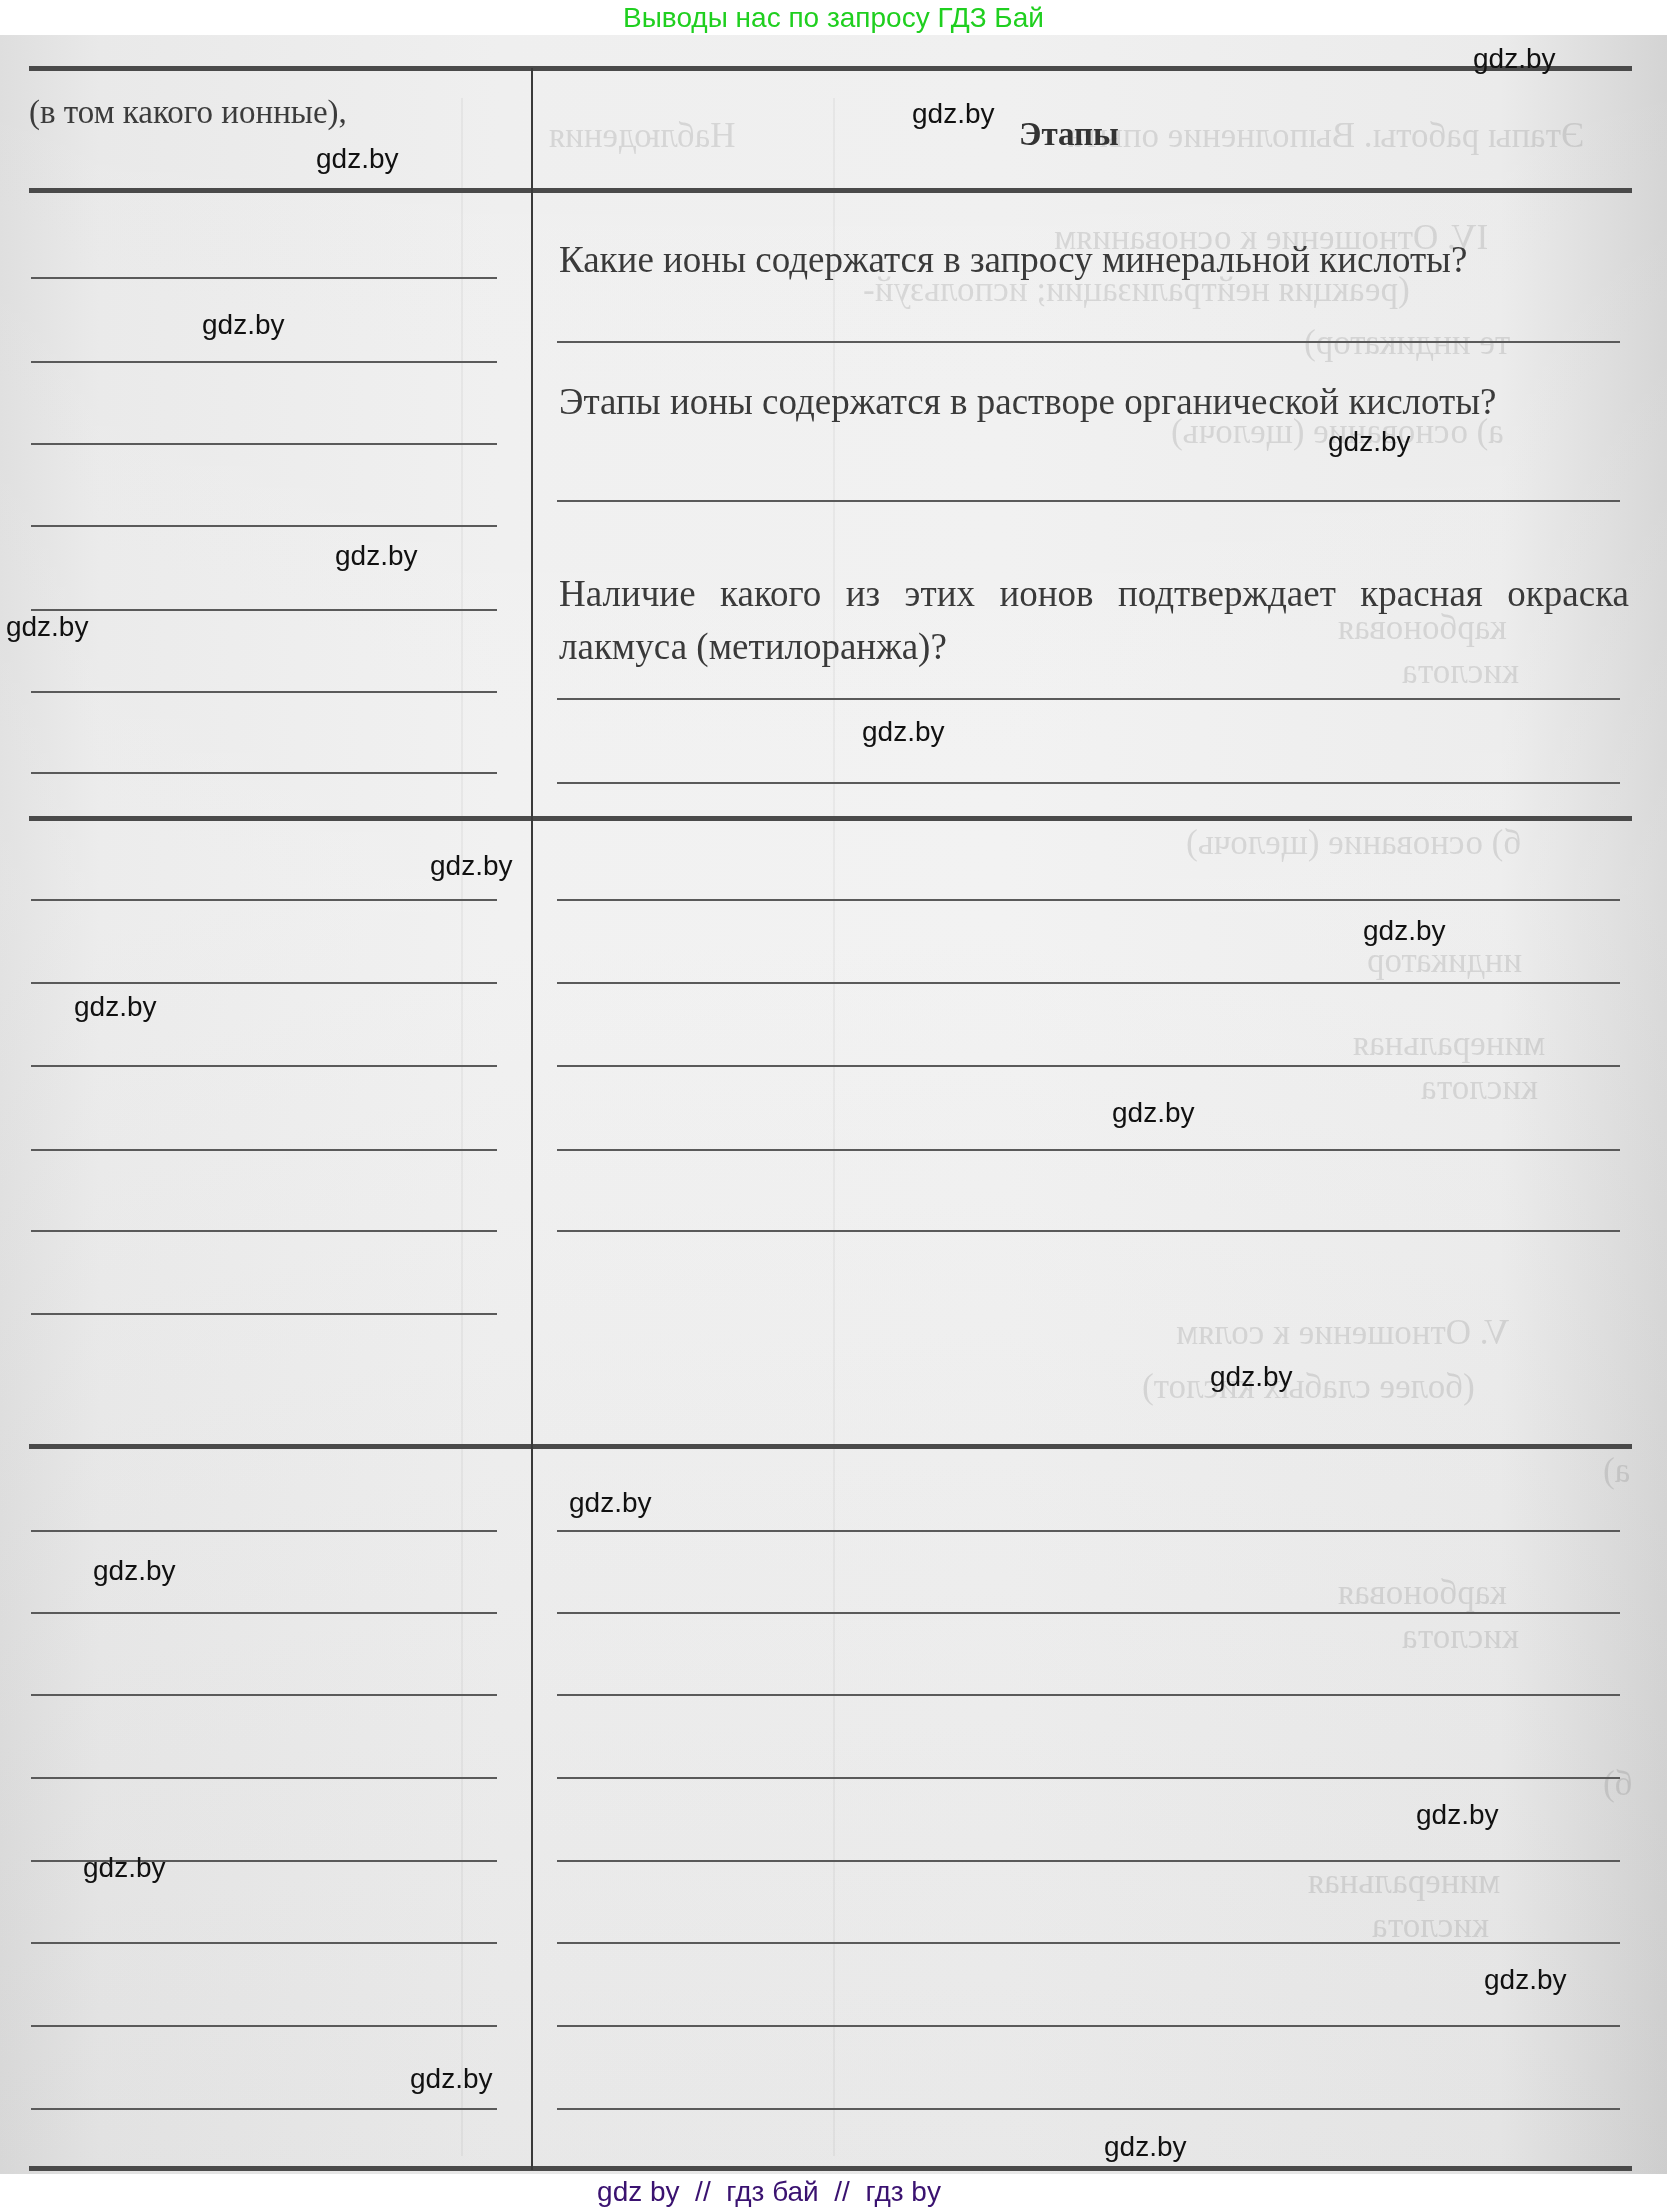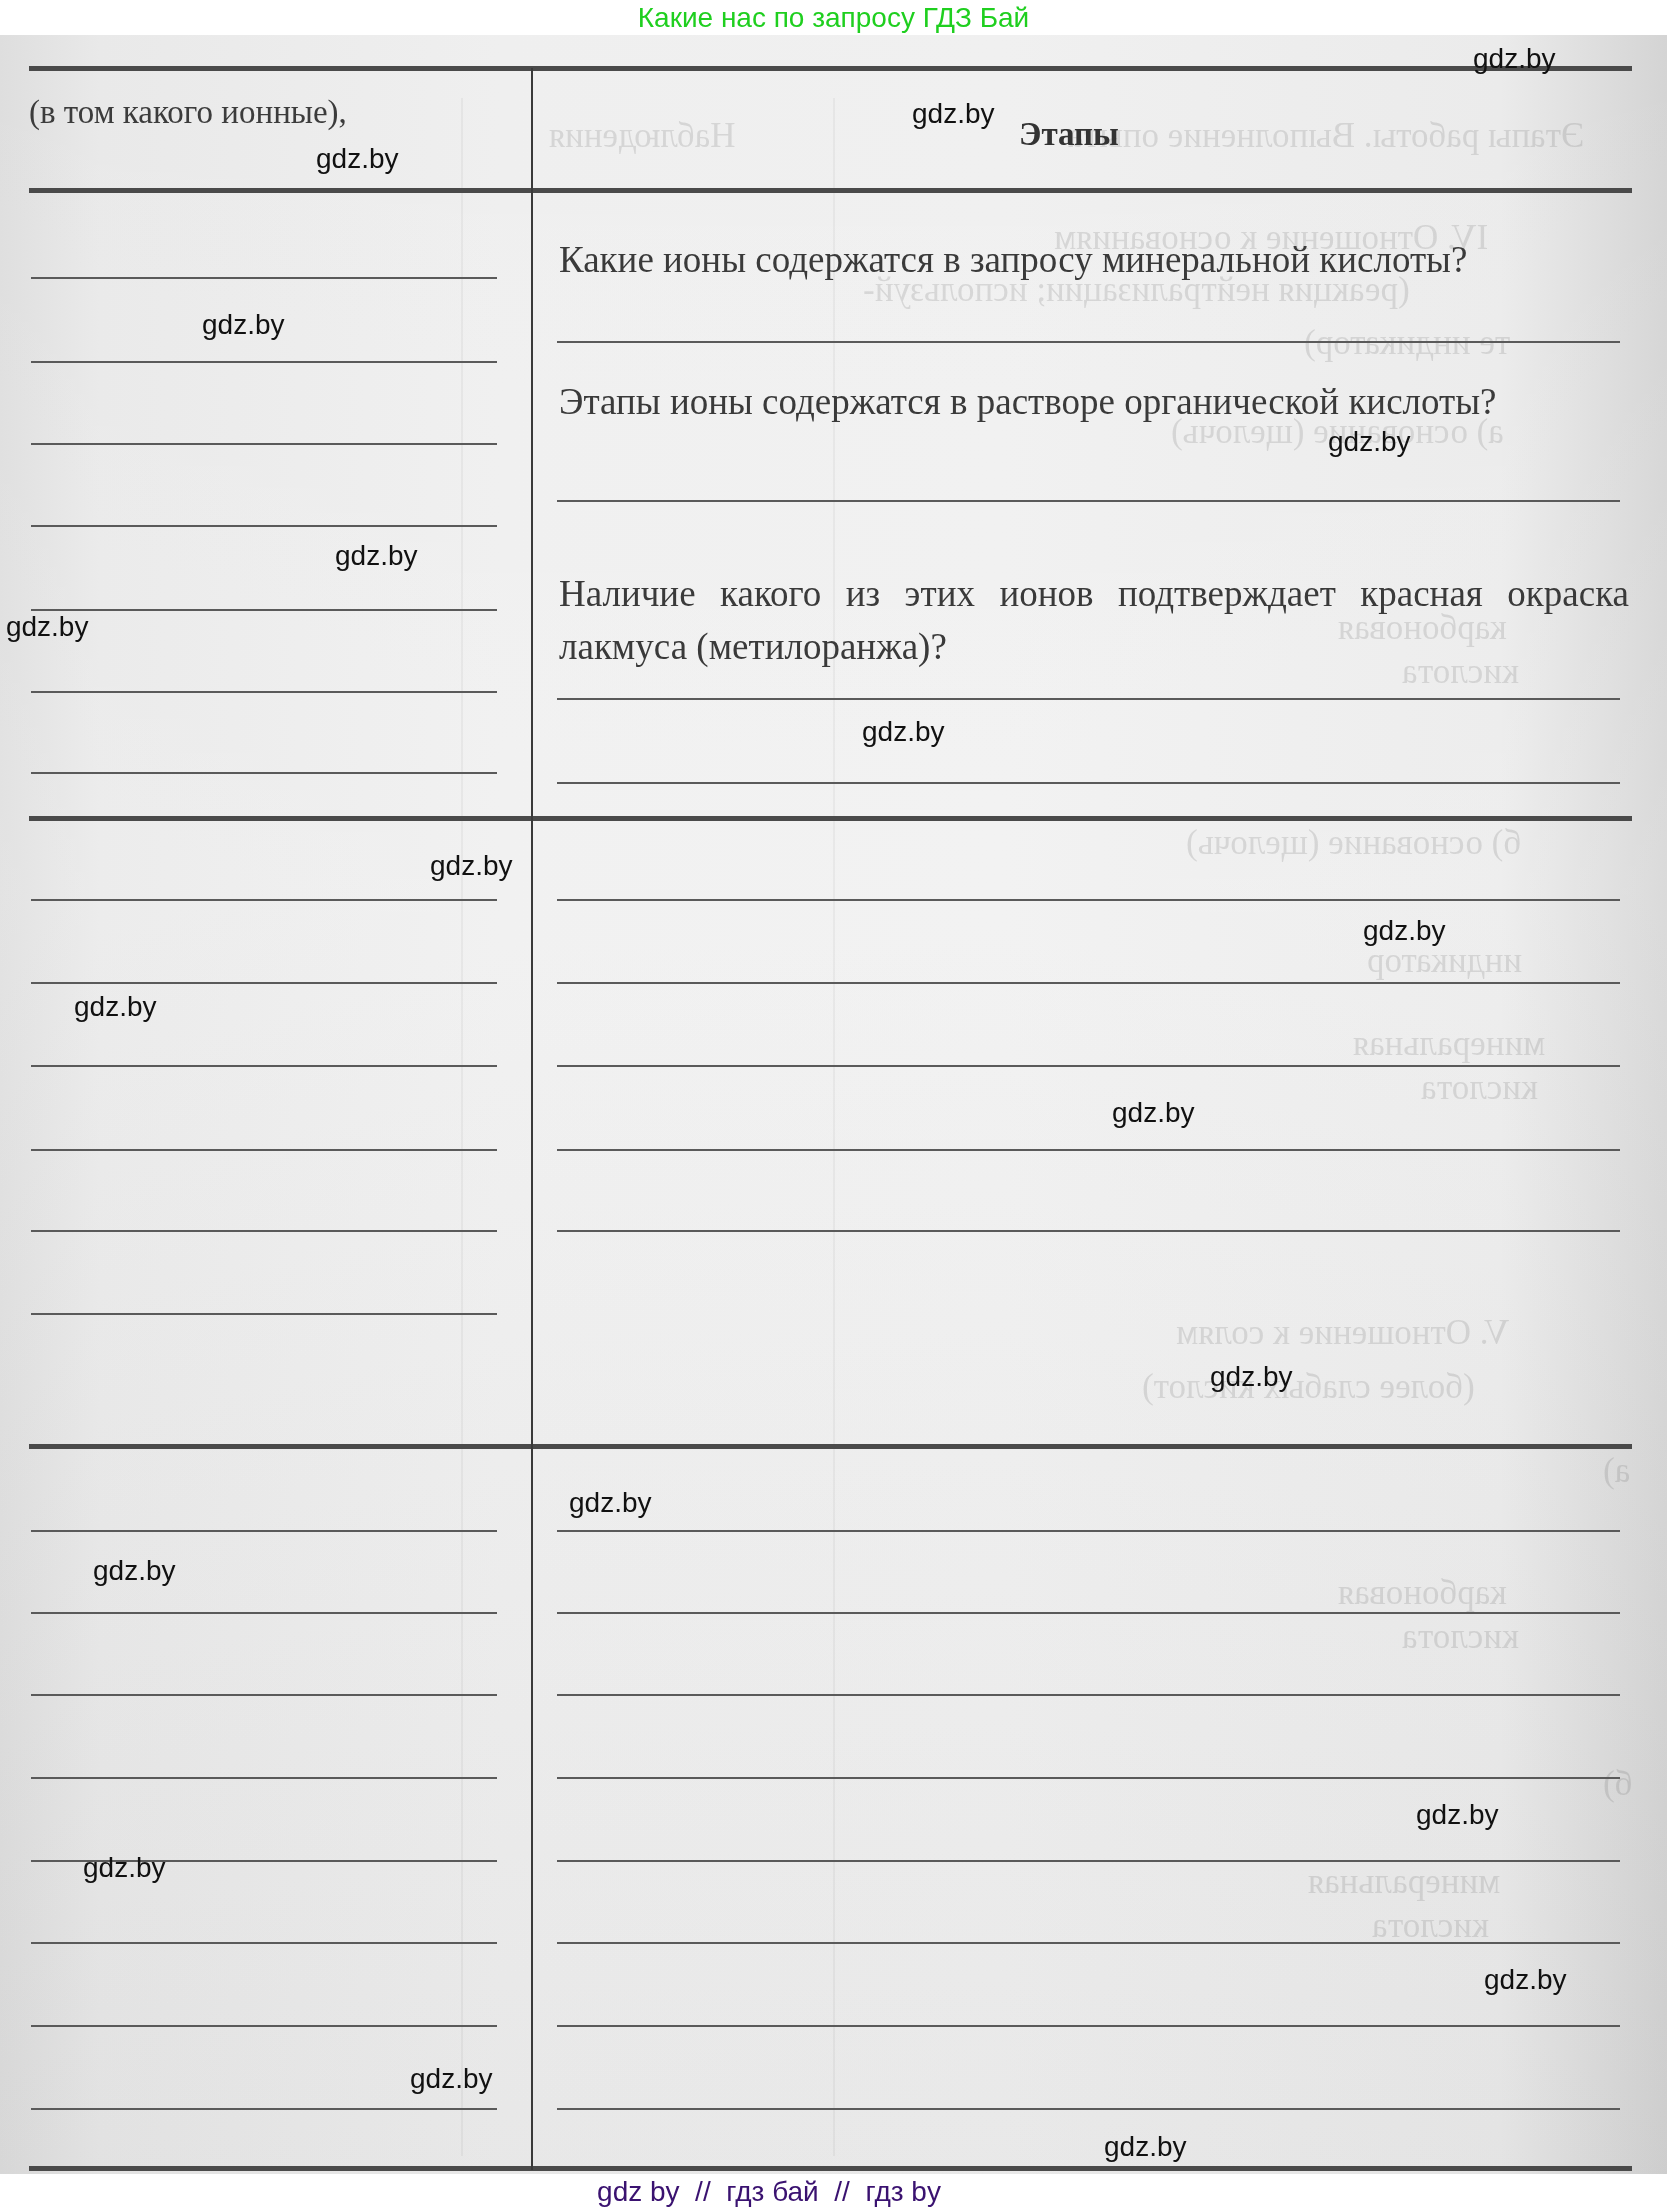--- a/index.html
+++ b/index.html
@@ -47,21 +47,21 @@
   }
   .footer {
     position:absolute; left:0; top:2174px; width:1538px; height:35px; background:#fff;
     text-align:center; font-family:"Liberation Sans", sans-serif; font-size:28px; line-height:35px; color:#3a1270;
     white-space:pre;
   }
 </style>
 </head>
 <body>
 
-<div class="banner">Какие нас по запросу ГДЗ Бай</div>
+<div class="banner">Выводы нас по запросу ГДЗ Бай</div>
 
 <div class="page"></div>
 <div class="page-shade"></div>
 
 <div class="ghost-vline" style="left:461px; top:98px; height:2058px;"></div>
 <div class="ghost-vline" style="left:833px; top:98px; height:2058px;"></div>
 <div class="ghost-text" style="left:1068px; top:116px;">Этапы работы. Выполнение опыта</div>
 <div class="ghost-text" style="left:549px; top:116px;">Наблюдения</div>
 <div class="ghost-text" style="left:1054px; top:218px;">IV. Отношение к основаниям</div>
 <div class="ghost-text" style="left:863px; top:270px;">(реакция нейтрализации; используй-</div>

